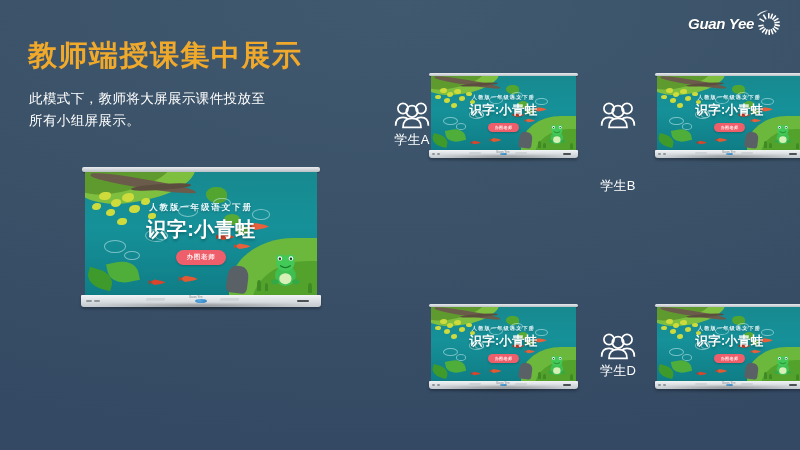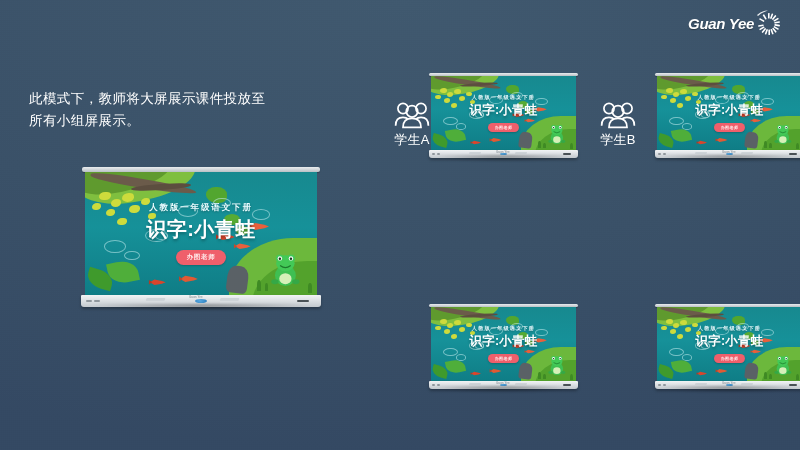--- a/index.html
+++ b/index.html
@@ -181,21 +181,21 @@
     color:#ffffff;font-size:13px;margin-top:2px;letter-spacing:.5px;white-space:nowrap;
   }
   #teacher{left:66px;top:283px;}
   #teacher .actor-label{font-size:13.5px;margin-top:1px;}
 
   .group-actor{position:absolute;display:flex;flex-direction:column;align-items:center;text-align:center;}
   .group-actor .actor-label{
     color:#ffffff;font-size:13px;margin-top:1px;letter-spacing:.3px;white-space:nowrap;
   }
   #actor-a{left:394px;top:100px;}
-  #actor-b{left:600px;top:100px;}
+  #actor-b{left:600px;top:100px;gap:46px;}
   #actor-c{left:394px;top:331px;}
   #actor-d{left:600px;top:331px;}
 </style>
 </head>
 <body>
 
 <div id="root">
 
   <div id="noise"></div>
 
@@ -219,20 +219,21 @@
           <rect x="-2" y="-22" width="3.2" height="11" rx="1" transform="rotate(240)"></rect>
           <rect x="-2" y="-22" width="3.2" height="11" rx="1" transform="rotate(260)"></rect>
           <rect x="-2" y="-22" width="3.2" height="11" rx="1" transform="rotate(300)"></rect>
           <rect x="-2" y="-22" width="3.2" height="11" rx="1" transform="rotate(330)"></rect>
         </g>
         <path d="M6 10 q10 -9 22 -9 q-13 4 -20 11 z" opacity=".9"></path>
       </g>
     </svg>
   </div>
 
+  <div id="title">教师端授课集中展示</div>
   <div id="subtitle">此模式下，教师将大屏展示课件投放至所有小组屏展示。</div>
 
   <div id="main-monitor" class="monitor">
     <div class="mon-top"></div>
     <div class="mon-screen">
 
       <div class="slide">
         <div class="water"></div>
         <div class="bank-top"></div>
         <div class="bank-top2"></div>
@@ -349,20 +350,33 @@
         <circle cx="33" cy="9" r="6.2"></circle>
         <path d="M42 30 q0 -10 -9 -10 q-4 0 -6.5 2.2"></path>
         <circle cx="22" cy="12.5" r="7"></circle>
         <path d="M11 32 q0 -11 11 -11 q11 0 11 11 z"></path>
       </g>
     </svg>
     <span class="actor-label">学生B</span>
   </div>
 
 
+  <div id="actor-d" class="group-actor">
+    <svg width="36" height="30" viewBox="0 0 44 34">
+      <g fill="none" stroke="#ffffff" stroke-width="2.1">
+        <circle cx="11" cy="9" r="6.2"></circle>
+        <path d="M2 30 q0 -10 9 -10 q4 0 6.5 2.2"></path>
+        <circle cx="33" cy="9" r="6.2"></circle>
+        <path d="M42 30 q0 -10 -9 -10 q-4 0 -6.5 2.2"></path>
+        <circle cx="22" cy="12.5" r="7"></circle>
+        <path d="M11 32 q0 -11 11 -11 q11 0 11 11 z"></path>
+      </g>
+    </svg>
+    <span class="actor-label">学生D</span>
+  </div>
 
   <div id="thumb-a" class="monitor thumb">
     <div class="mon-top"></div>
     <div class="mon-screen">
 
       <div class="slide">
         <div class="water"></div>
         <div class="bank-top"></div>
         <div class="bank-top2"></div>
         <div class="branch"></div>

